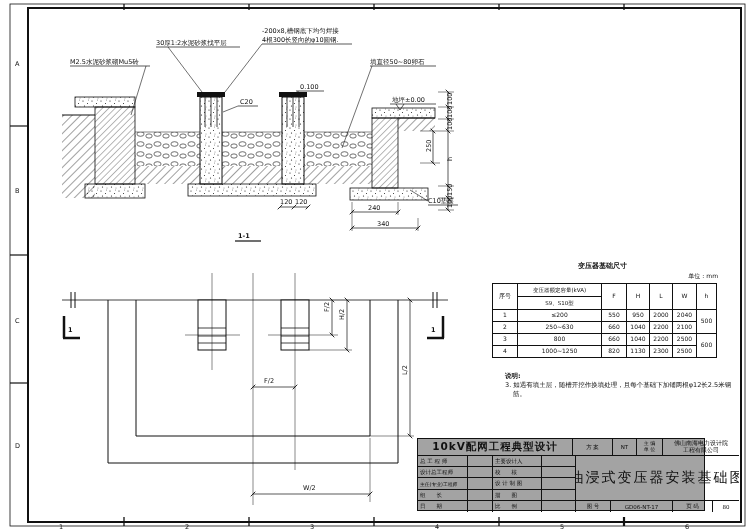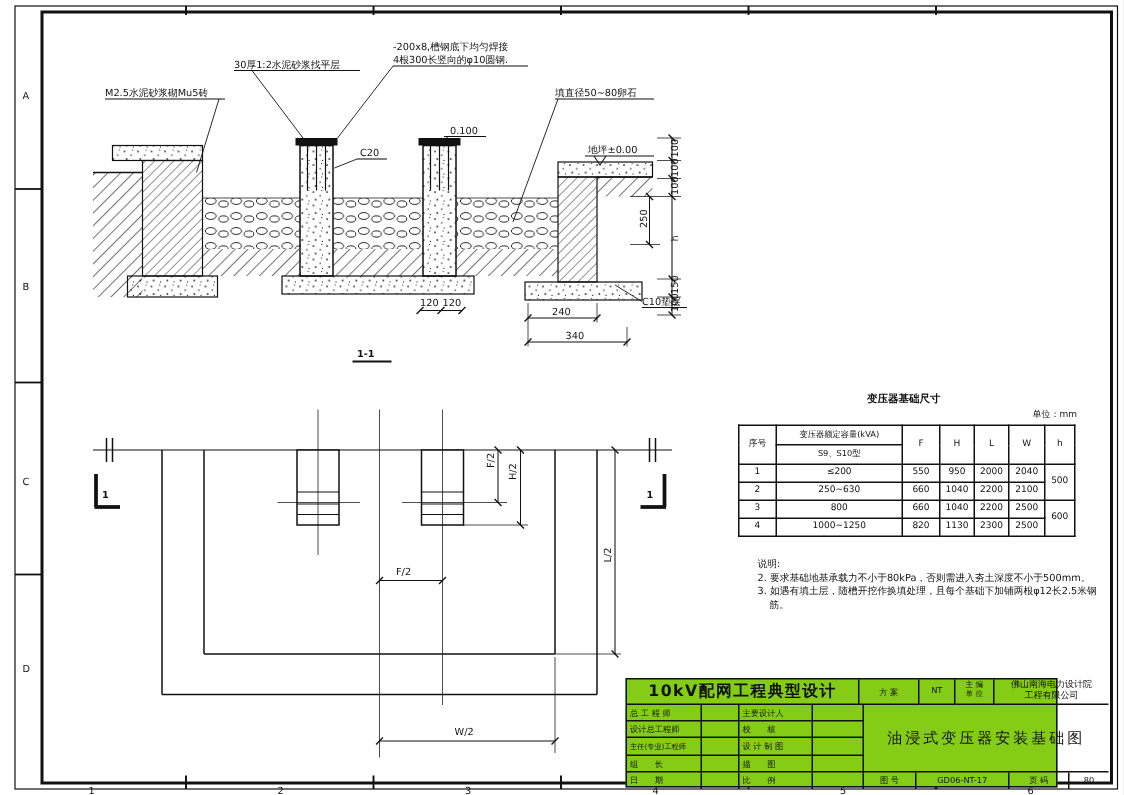--- a/index.html
+++ b/index.html
@@ -11,32 +11,32 @@
   
   #dimtable-wrap{left:487px;top:244px;width:231px;margin-top:17px;}
   #dimtable-title{text-align:center;font-size:7px;font-weight:bold;}
   #dimtable-unit{text-align:right;font-size:6px;margin-top:1px;}
   table.dim{border-collapse:collapse;table-layout:fixed;width:224px;margin-left:5px;margin-top:2px;}
   table.dim td{border:1px solid #111;font-size:6px;text-align:center;padding:0;line-height:1.15;
                overflow:hidden;white-space:nowrap;}
   
   #notes{left:505px;top:372px;width:235px;font-size:6.5px;line-height:1.4;}
   #notes .nt-item{padding-left:8px;text-indent:-8px;}
-  #notes .nt-head{font-weight:normal;}
+  #notes .nt-head{font-weight:bold;}
   
-  #tblock{left:417px;top:452px;width:288px;height:73px;border:1.5px solid #111;box-sizing:border-box;
-          background:#84cc16;}
+  #tblock{left:417px;top:438px;width:288px;height:73px;border:1.5px solid #111;box-sizing:border-box;
+          background:#a3a3a3;}
   #tblock .cell{position:absolute;box-sizing:border-box;border-right:1px solid #111;border-bottom:1px solid #111;
                 font-size:5.5px;display:flex;align-items:center;justify-content:center;text-align:center;
                 overflow:hidden;white-space:nowrap;}
   #tblock .lbl{justify-content:flex-start;padding-left:2px;}
   #tblock .noright{border-right:none;}
   #tblock .nobot{border-bottom:none;}
   #tblock .big{font-size:10.5px;font-weight:bold;letter-spacing:1px;}
-  #tblock .dtitle{font-size:10px;letter-spacing:2px;}
+  #tblock .dtitle{font-size:14px;letter-spacing:2px;}
   #tblock .two{flex-direction:column;line-height:1.15;}
 </style>
 </head>
 <body>
 
 <div id="sheet">
 
 <svg width="749" height="530" viewBox="0 0 749 530">
   <defs>
     <pattern id="hatch45" width="4.5" height="4.5" patternTransform="rotate(45)" patternUnits="userSpaceOnUse">
@@ -329,21 +329,20 @@
       <td>1130</td>
       <td>2300</td>
       <td>2500</td>
     </tr>
   </tbody>
       </table>
 </div>
 
 <div class="ov" id="notes">
   <div class="nt-head">说明:</div>
-  <div class="nt-item">2. 要求基础地基承载力不小于80kPa，否则需进入夯土深度不小于500mm。</div>
   <div class="nt-item">3. 如遇有填土层，随槽开挖作换填处理，且每个基础下加铺两根φ12长2.5米钢筋。</div>
 </div>
 
 <div class="ov" id="tblock">
 
   <div class="cell big" style="left:0;top:0;width:155px;height:17px">10kV配网工程典型设计</div>
   <div class="cell" style="left:155px;top:0;width:40px;height:17px">方 案</div>
   <div class="cell" style="left:195px;top:0;width:24px;height:17px">NT</div>
   <div class="cell two" style="left:219px;top:0;width:26px;height:17px;font-size:5px">
     <span>主 编</span>

